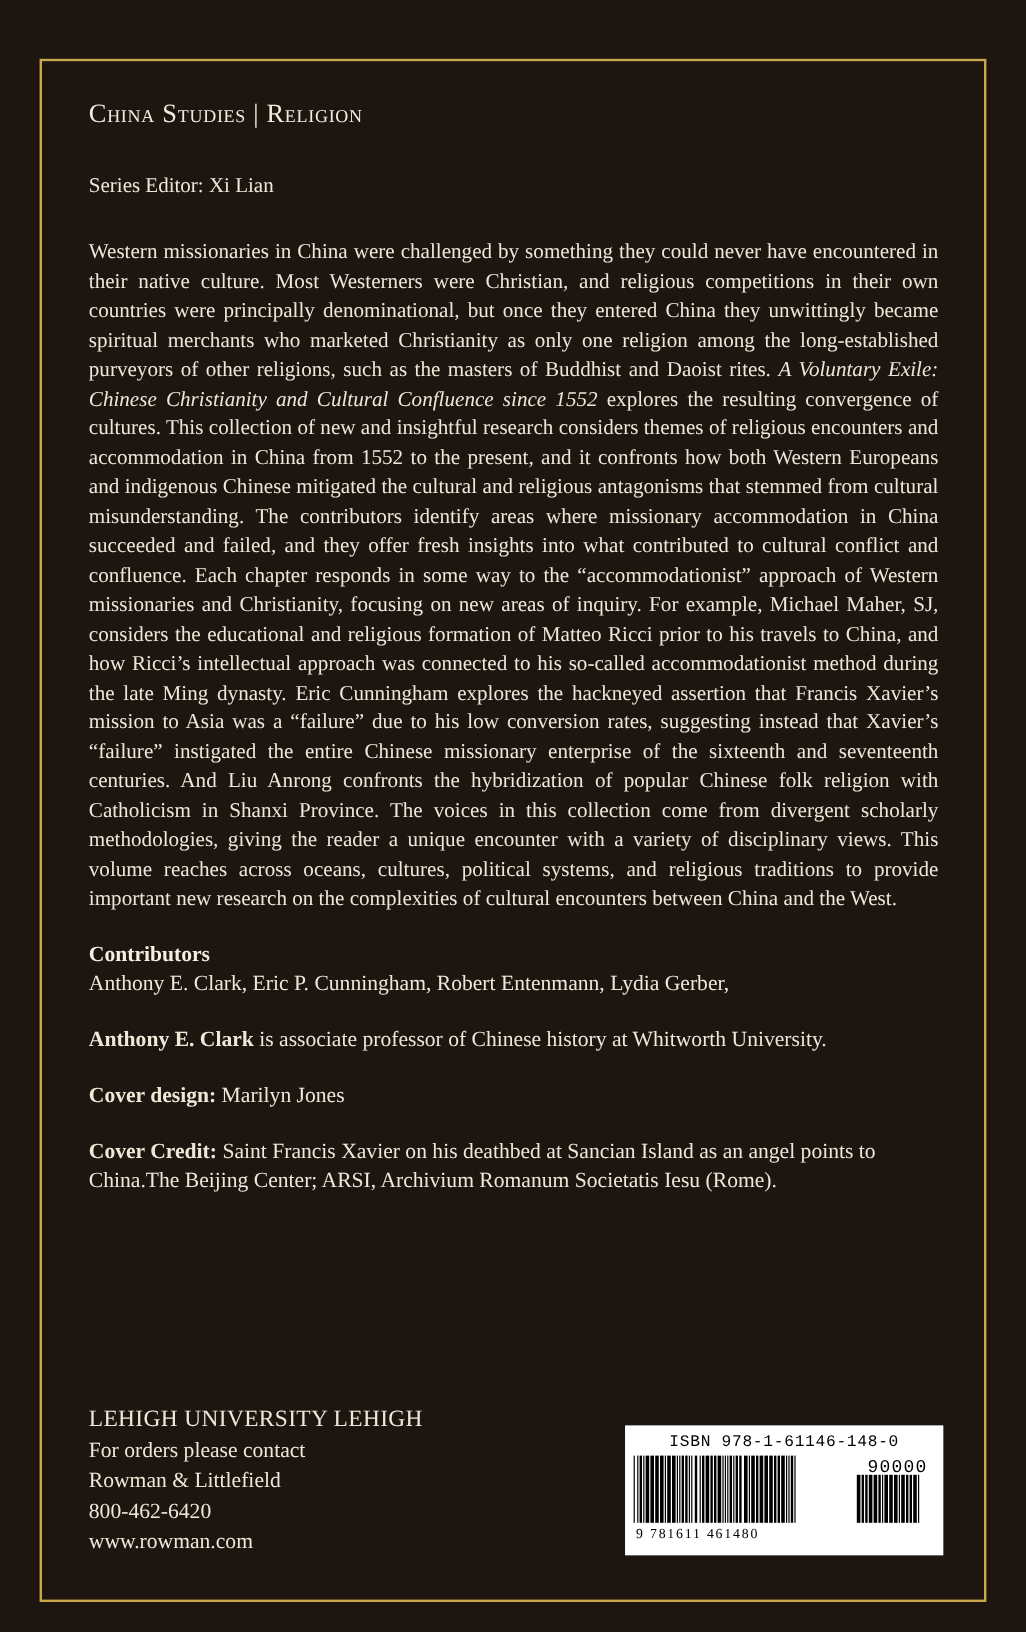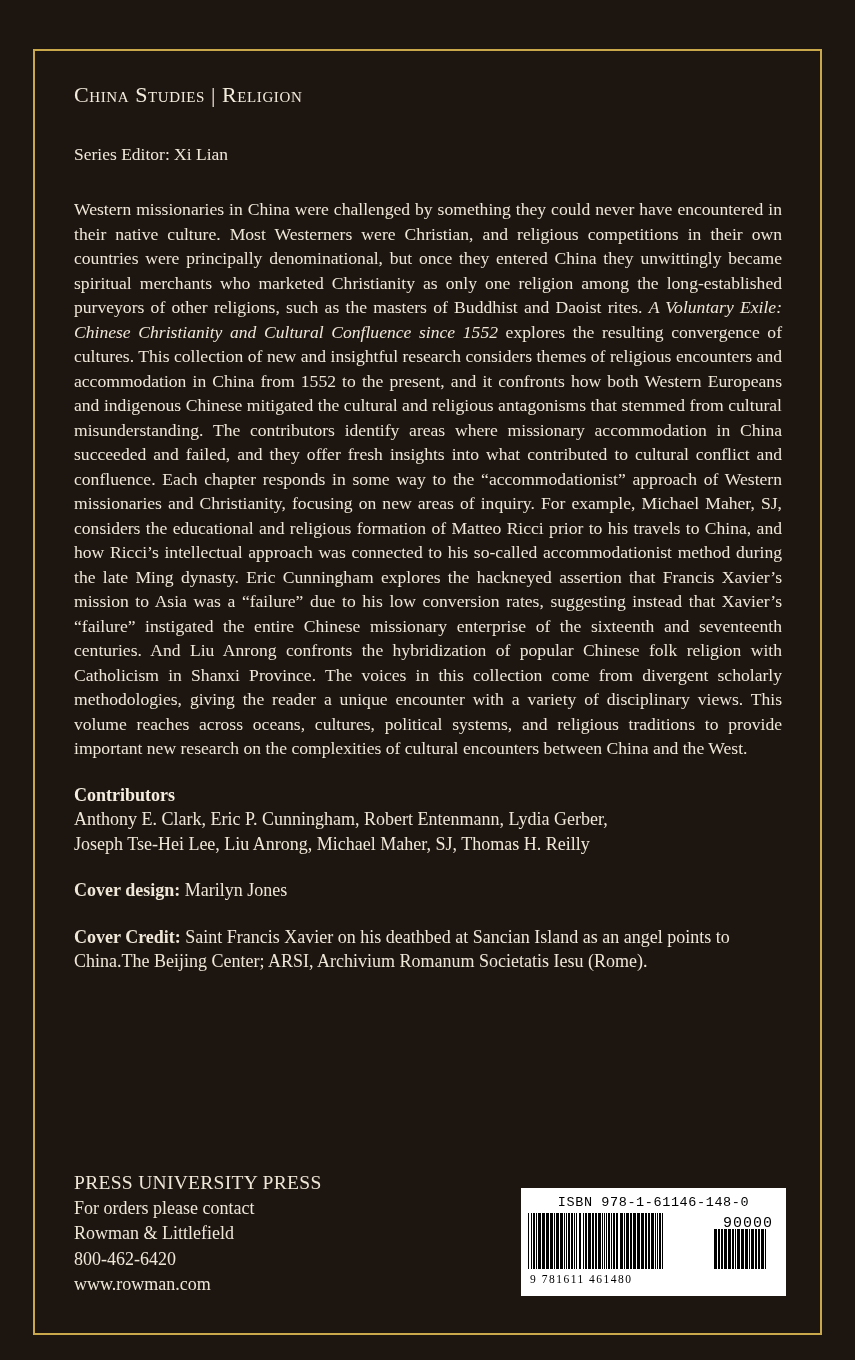--- a/index.html
+++ b/index.html
@@ -160,36 +160,38 @@
       <span>China Studies</span><span class="divider">|</span><span>Religion</span>
     </div>
 
     <div class="series-line">Series Editor: Xi Lian</div>
 
     <div class="blurb"><span>Western missionaries in China were challenged by something they could never have encountered in their native culture. Most Westerners were Christian, and religious competitions in their own countries were principally denominational, but once they entered China they unwittingly became spiritual merchants who marketed Christianity as only one religion among the long-established purveyors of other religions, such as the masters of Buddhist and Daoist rites. </span><i>A Voluntary Exile: Chinese Christianity and Cultural Confluence since 1552</i><span> explores the resulting convergence of cultures. This collection of new and insightful research considers themes of religious encounters and accommodation in China from 1552 to the present, and it confronts how both Western Europeans and indigenous Chinese mitigated the cultural and religious antagonisms that stemmed from cultural misunderstanding. The contributors identify areas where missionary accommodation in China succeeded and failed, and they offer fresh insights into what contributed to cultural conflict and confluence. Each chapter responds in some way to the “accommodationist” approach of Western missionaries and Christianity, focusing on new areas of inquiry. For example, Michael Maher, SJ, considers the educational and religious formation of Matteo Ricci prior to his travels to China, and how Ricci’s intellectual approach was connected to his so-called accommodationist method during the late Ming dynasty. Eric Cunningham explores the hackneyed assertion that Francis Xavier’s mission to Asia was a “failure” due to his low conversion rates, suggesting instead that Xavier’s “failure” instigated the entire Chinese missionary enterprise of the sixteenth and seventeenth centuries. And Liu Anrong confronts the hybridization of popular Chinese folk religion with Catholicism in Shanxi Province. The voices in this collection come from divergent scholarly methodologies, giving the reader a unique encounter with a variety of disciplinary views. This volume reaches across oceans, cultures, political systems, and religious traditions to provide important new research on the complexities of cultural encounters between China and the West.</span></div>
 
     <div class="section">
       <div class="section-title">Contributors</div>
       <div>Anthony E. Clark, Eric P. Cunningham, Robert Entenmann, Lydia Gerber,</div>
-      <div>Joseph Tse-Hei Lee, Liu Anrong, Michael Maher, SJ, Thomas H. Reilly</div>
-    </div>
-
+    </div>
+
+    <div class="section">
+      <span class="inline-bold">Anthony E. Clark</span><span> is associate professor of Chinese history at Whitworth University.</span>
+    </div>
 
     <div class="section">
       <span class="inline-bold">Cover design:</span><span> Marilyn Jones</span>
     </div>
 
     <div class="section">
       <span class="inline-bold">Cover Credit:</span><span> Saint Francis Xavier on his deathbed at Sancian Island as an angel points to China.The Beijing Center; ARSI, Archivium Romanum Societatis Iesu (Rome).</span>
     </div>
 
   </div>
 
   <div class="imprint">
-    <div class="press">PRESS UNIVERSITY PRESS</div>
+    <div class="press">LEHIGH UNIVERSITY LEHIGH</div>
     <div>For orders please contact</div>
     <div>Rowman &amp; Littlefield</div>
     <div>800-462-6420</div>
     <div>www.rowman.com</div>
   </div>
 
   <div class="barcode-box">
     <div class="isbn-text">ISBN 978-1-61146-148-0</div>
     <div class="bars-wrap">
       <div class="bars" id="bars-main">

